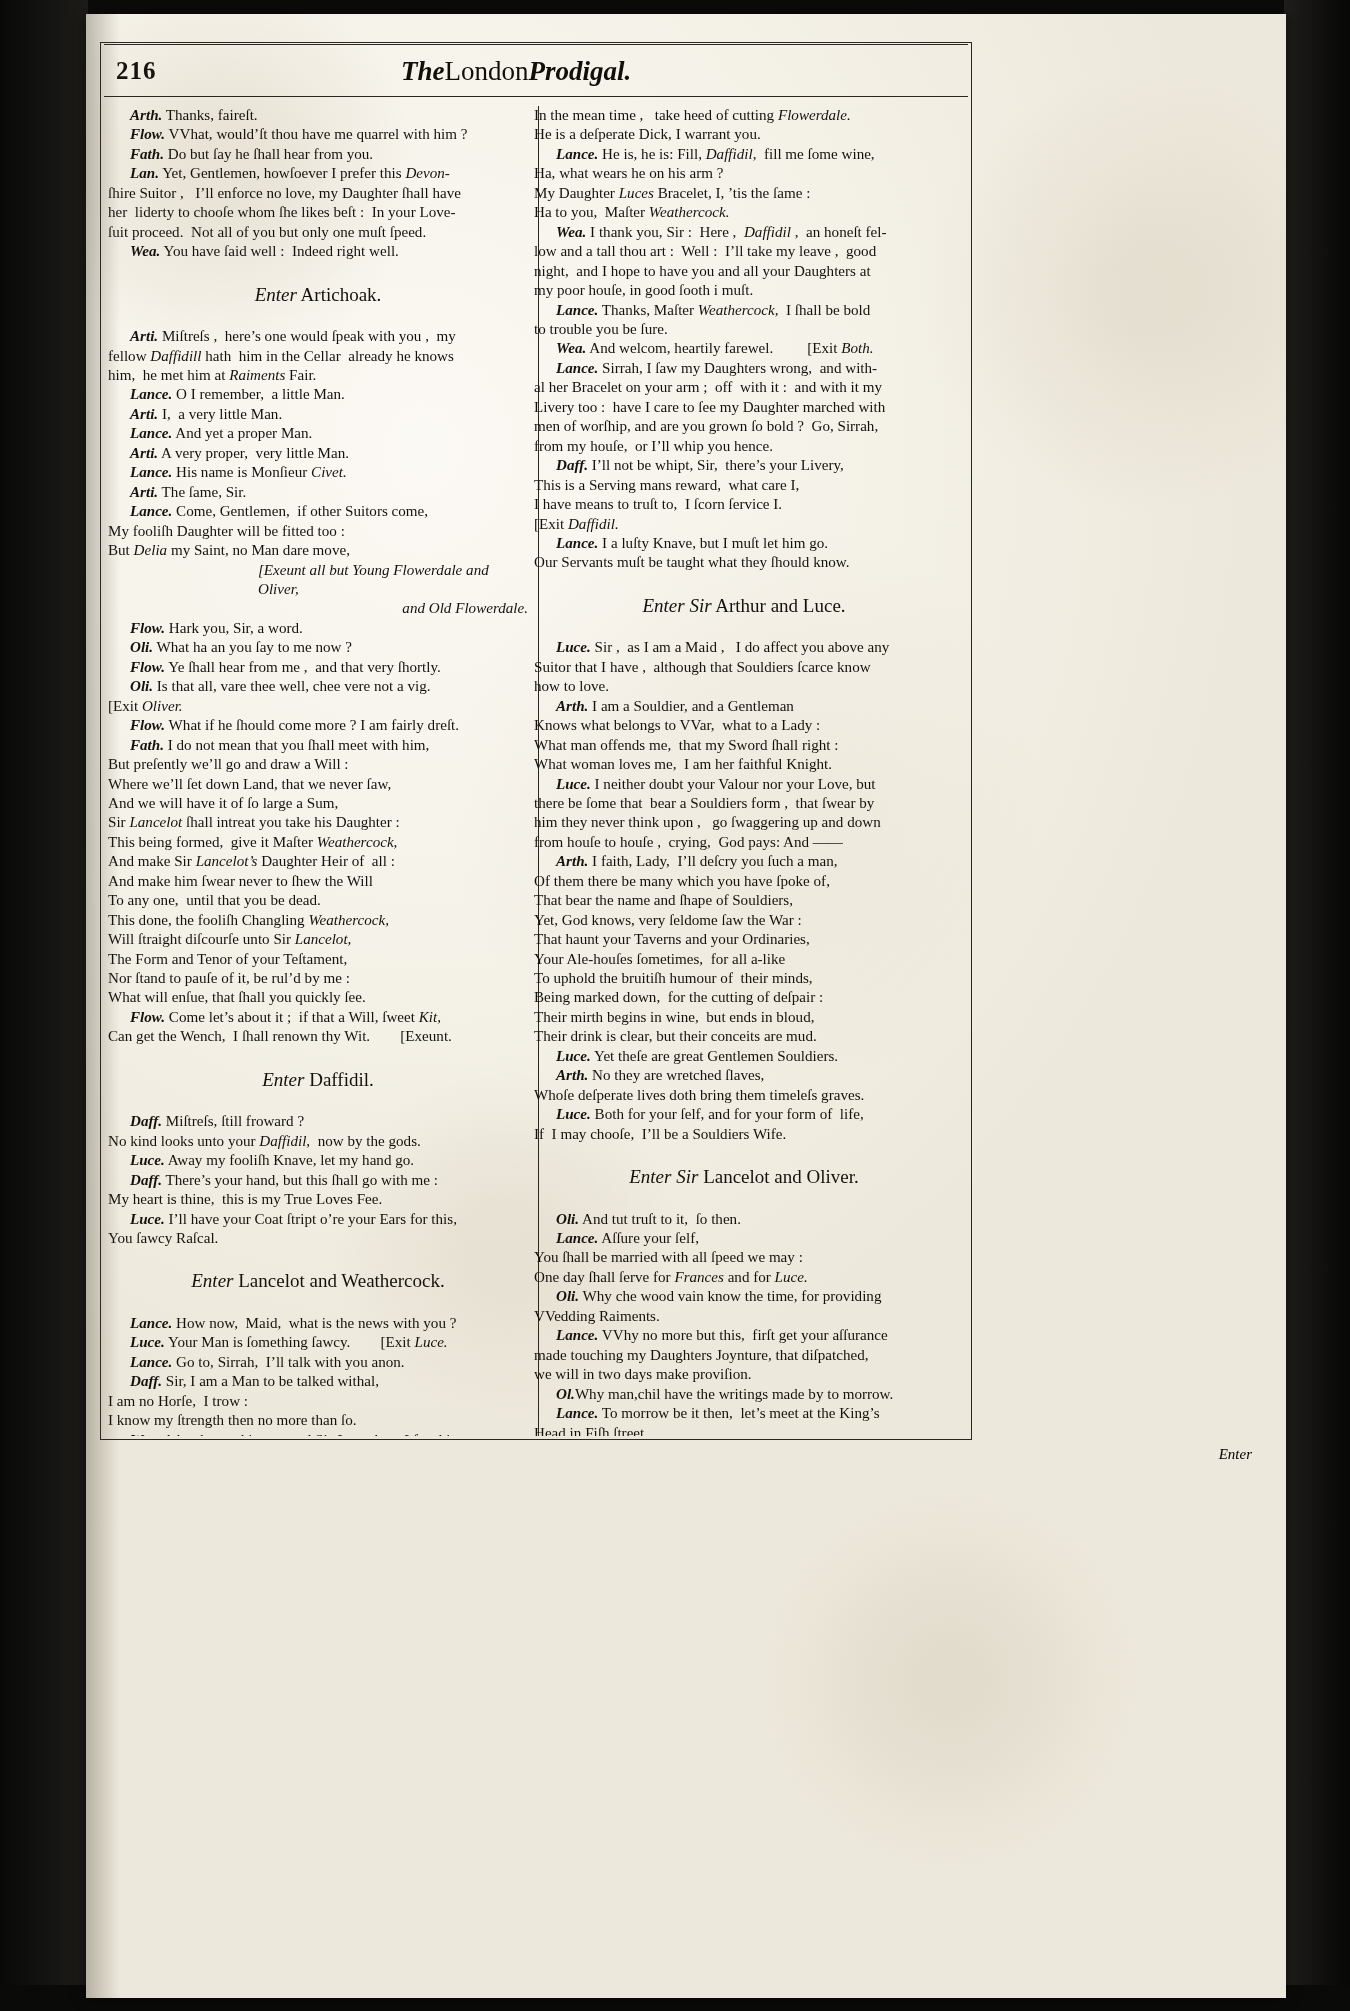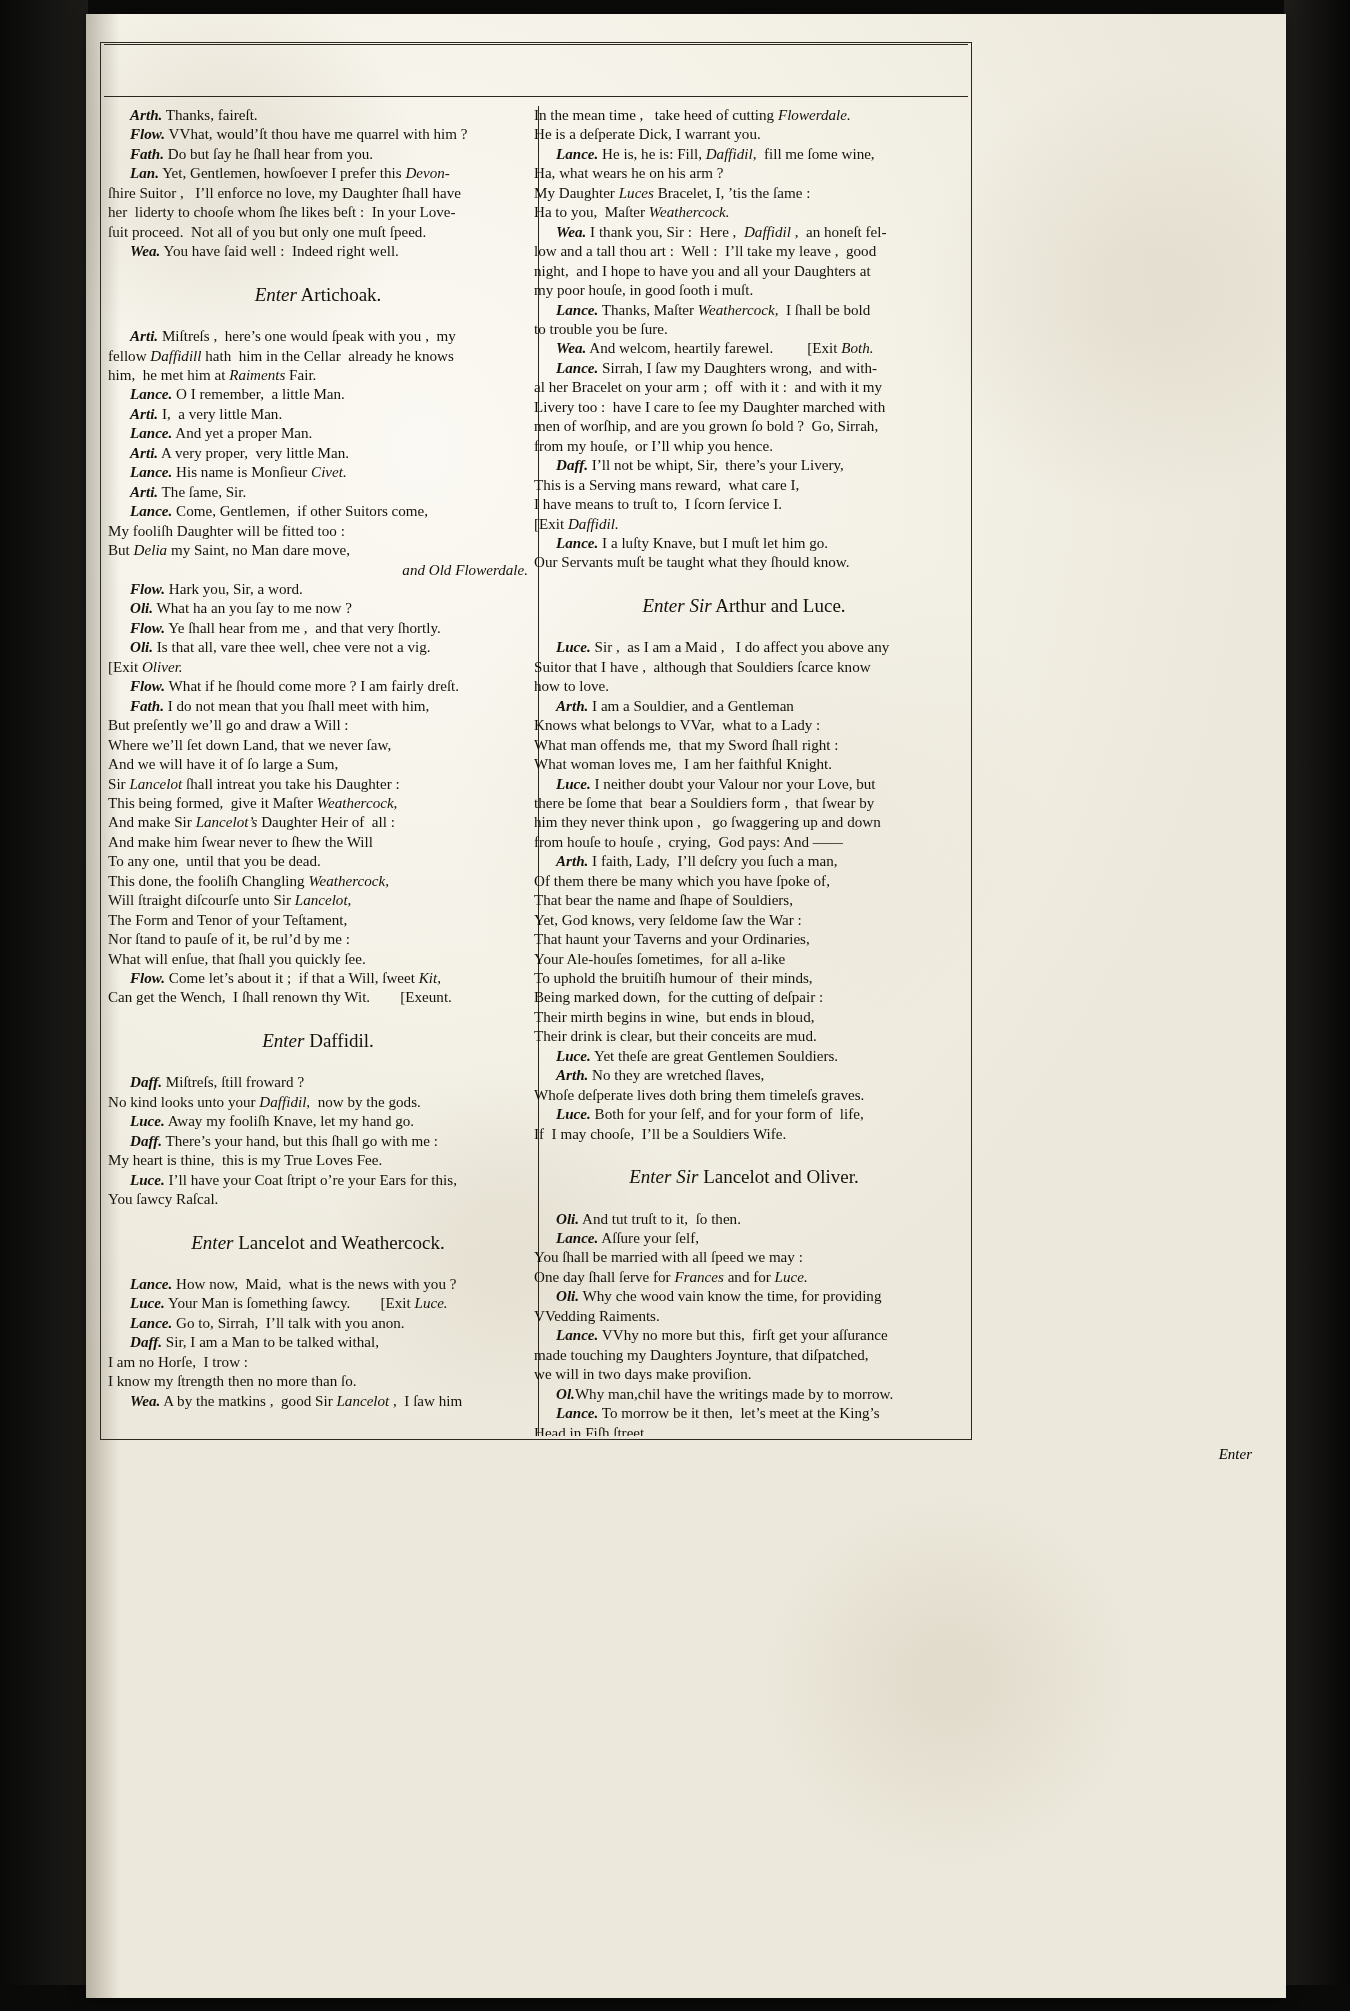--- a/index.html
+++ b/index.html
@@ -147,20 +147,26 @@
   <div class="scan-edge-t"></div>
   <div class="scan-edge-l"></div>
   <div class="scan-edge-r"></div>
   <div class="scan-edge-b"></div>
 
   <div id="leaf">
 
     <div id="typeblock"></div>
     <div class="rule" id="rule-top"></div>
 
+    <div id="head">
+      <div class="folio">216</div>
+      <div class="headtitle">
+        <span class="it">The</span><span class="ro">London</span><span class="it">Prodigal.</span>
+      </div>
+    </div>
     <div class="rule" id="rule-under-head"></div>
 
     <div id="col-rule"></div>
 
     <div class="col" id="col-left">
         <div class="l indent"><span class="sp">Arth.</span> Thanks, faireſt.</div>
         <div class="l indent"><span class="sp">Flow.</span> VVhat, would’ſt thou have me quarrel with him ?</div>
         <div class="l indent"><span class="sp">Fath.</span> Do but ſay he ſhall hear from you.</div>
         <div class="l indent"><span class="sp">Lan.</span> Yet, Gentlemen, howſoever I prefer this <i>Devon-</i></div>
         <div class="l">ſhire Suitor ,   I’ll enforce no love, my Daughter ſhall have</div>
@@ -175,20 +181,21 @@
         <div class="l">him,  he met him at <i>Raiments</i> Fair.</div>
         <div class="l indent"><span class="sp">Lance.</span> O I remember,  a little Man.</div>
         <div class="l indent"><span class="sp">Arti.</span> I,  a very little Man.</div>
         <div class="l indent"><span class="sp">Lance.</span> And yet a proper Man.</div>
         <div class="l indent"><span class="sp">Arti.</span> A very proper,  very little Man.</div>
         <div class="l indent"><span class="sp">Lance.</span> His name is Monſieur <i>Civet.</i></div>
         <div class="l indent"><span class="sp">Arti.</span> The ſame, Sir.</div>
         <div class="l indent"><span class="sp">Lance.</span> Come, Gentlemen,  if other Suitors come,</div>
         <div class="l">My fooliſh Daughter will be fitted too :</div>
         <div class="l">But <i>Delia</i> my Saint, no Man dare move,</div>
+        <div class="l sd pad-ex">[Exeunt all but Young Flowerdale and Oliver,</div>
         <div class="l sd pad-ex2">and Old Flowerdale.</div>
         <div class="l indent"><span class="sp">Flow.</span> Hark you, Sir, a word.</div>
         <div class="l indent"><span class="sp">Oli.</span> What ha an you ſay to me now ?</div>
         <div class="l indent"><span class="sp">Flow.</span> Ye ſhall hear from me ,  and that very ſhortly.</div>
         <div class="l indent"><span class="sp">Oli.</span> Is that all, vare thee well, chee vere not a vig.</div>
         <div class="l">[Exit <i>Oliver.</i></div>
         <div class="l indent"><span class="sp">Flow.</span> What if he ſhould come more ? I am fairly dreſt.</div>
         <div class="l indent"><span class="sp">Fath.</span> I do not mean that you ſhall meet with him,</div>
         <div class="l">But preſently we’ll go and draw a Will :</div>
         <div class="l">Where we’ll ſet down Land, that we never ſaw,</div>

